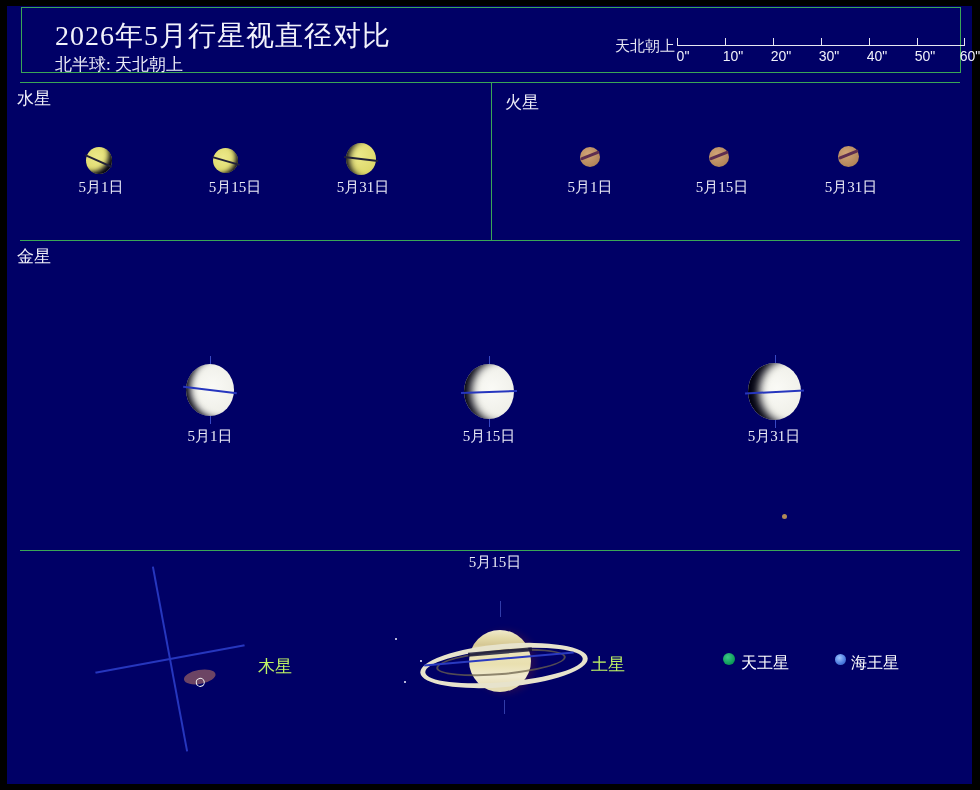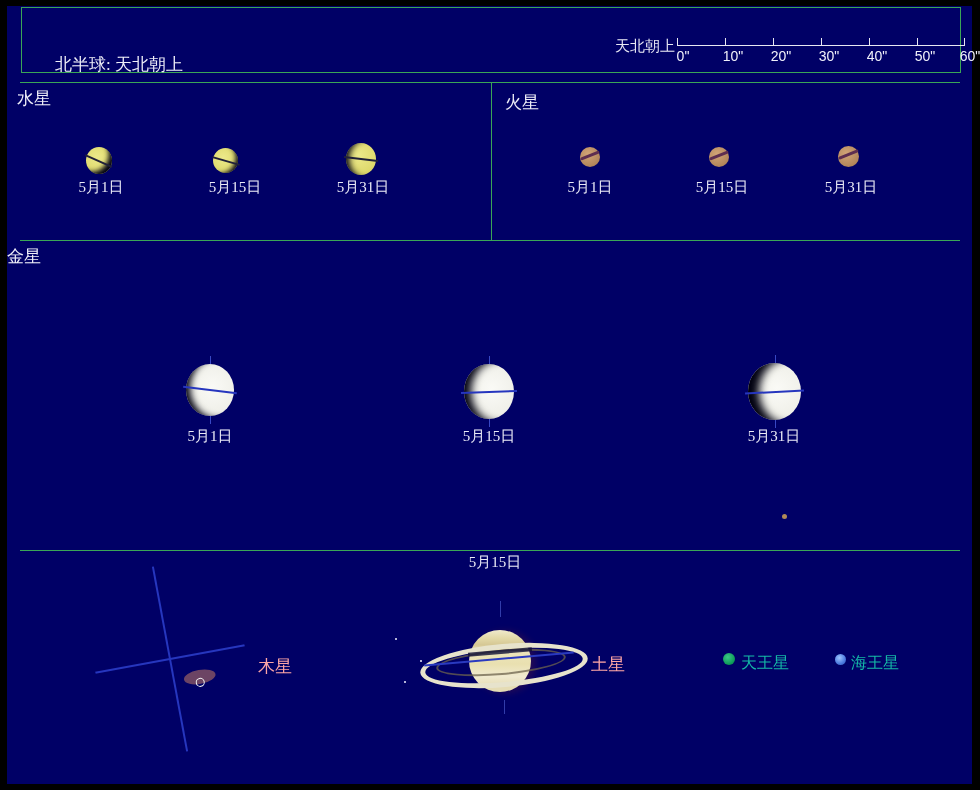--- a/index.html
+++ b/index.html
@@ -93,30 +93,31 @@
             transform:rotate(-5deg);}
   .sat-axis{position:absolute;width:1px;background:rgba(90,110,225,.55);}
 
   .star{position:absolute;width:2px;height:2px;border-radius:50%;background:#F2F2FF;}
 
   .uranus{left:723px;top:653px;width:12px;height:12px;
           background:radial-gradient(circle at 40% 35%, #3BC886, #0E9C59 65%, #077743);}
   .neptune{left:835px;top:654px;width:11px;height:11px;
           background:radial-gradient(circle at 40% 35%, #9EC5FF, #4B7ADE 60%, #2B4FB0);}
 
-  .big-label{position:absolute;font-size:17px;color:#fca5a5;}
-  .small-label{position:absolute;font-size:16px;color:#14b8a6;}
+  .big-label{position:absolute;font-size:17px;color:#bef264;}
+  .small-label{position:absolute;font-size:16px;color:#ffffff;}
 </style>
 </head>
 <body>
 
 <div class="screen">
   <div class="canvas"></div>
 
   <div class="header-box">
+    <div class="title">2026年5月行星视直径对比</div>
     <div class="subtitle">北半球: 天北朝上</div>
     <div class="fov-label">天北朝上</div>
     <div class="ruler-line"></div>
     <div class="tick" style="left:655px;"></div>
     <div class="tick" style="left:703px;"></div>
     <div class="tick" style="left:751px;"></div>
     <div class="tick" style="left:799px;"></div>
     <div class="tick" style="left:847px;"></div>
     <div class="tick" style="left:895px;"></div>
     <div class="tick" style="left:942px;"></div>
@@ -155,21 +156,21 @@
   <div class="planet mars" id="mars2">
       <div class="band"></div>
     </div>
   <div class="planet mars" id="mars3">
       <div class="band"></div>
     </div>
   <div class="date-label" style="left:545px;top:178px;">5月1日</div>
   <div class="date-label" style="left:677px;top:178px;">5月15日</div>
   <div class="date-label" style="left:806px;top:178px;">5月31日</div>
 
-  <div class="sec-label" style="left:7px;top:245px;font-family:Liberation Mono, monospace;">金星</div>
+  <div class="sec-label" style="left:17px;top:245px;font-family:Liberation Mono, monospace;">金星</div>
   <div class="planet venus" id="venus1">
       <div class="eqline"></div>
     </div>
   <div class="planet venus" id="venus2">
       <div class="eqline"></div>
     </div>
   <div class="planet venus" id="venus3">
       <div class="eqline"></div>
     </div>
   <div class="date-label" style="left:165px;top:427px;">5月1日</div>

